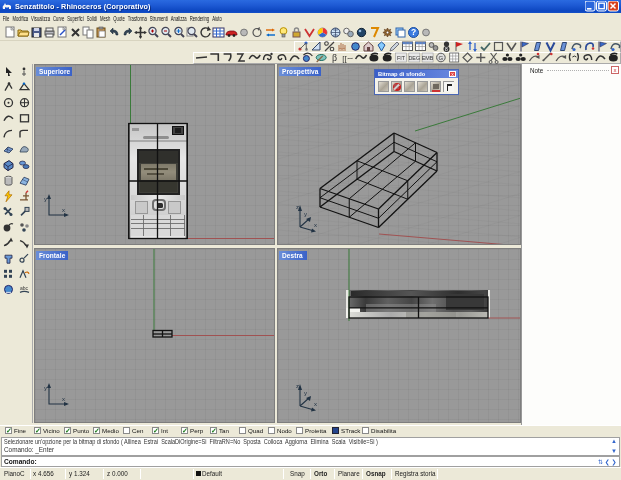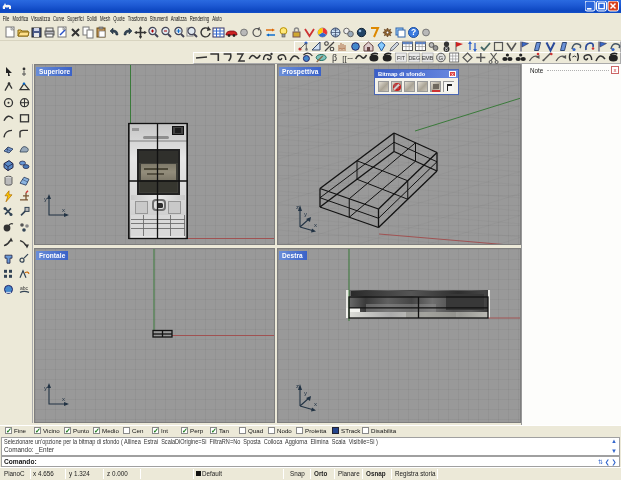--- a/index.html
+++ b/index.html
@@ -17,20 +17,21 @@
 .cbl{position:absolute;font-size:6.2px;color:#111;line-height:7px}
 .sep{position:absolute;width:1px;background:#b8b4a2;border-right:1px solid #fff}
 .st{position:absolute;font-size:6.3px;color:#222;line-height:8px;white-space:pre}
 </style></head>
 <body>
 <div id="root">
     <div class="abs" style="left:0;top:0;width:621px;height:13px;background:linear-gradient(180deg,#2a6ae0 0%,#1e5ad4 40%,#0c46c0 85%,#1450c8 100%)"></div>
 <svg class="abs" style="left:2px;top:2px" width="10" height="9" viewBox="0 0 10 9">
       <path d="M1 7 Q0 4 2 3 L3 1 L4 3 Q7 2 9 4 L9 7 L7 7 L7 5 Q5 6 3 5 L3 7 Z" fill="#f5f5f5"></path>
     </svg>
+<div class="abs" style="left:15px;top:2px;font-size:7.2px;font-weight:bold;color:#fff;letter-spacing:.1px;text-shadow:1px 1px 0 rgba(0,0,30,.4)">Senzatitolo - Rhinoceros (Corporativo)</div>
 <svg class="abs" style="left:585px;top:1px" width="34" height="11" viewBox="0 0 34 11">
 <rect x="0" y="0" width="10" height="10" rx="2" fill="#2a66dc" stroke="#fff" stroke-width="1"></rect>
 <rect x="11.5" y="0" width="10" height="10" rx="2" fill="#2a66dc" stroke="#fff" stroke-width="1"></rect>
 <rect x="23" y="0" width="10.5" height="10" rx="2" fill="#d8401c" stroke="#fff" stroke-width="1"></rect>
 <rect x="2" y="7" width="4.5" height="1.6" fill="#fff"></rect>
 <rect x="13.8" y="2.2" width="5.5" height="5.5" fill="none" stroke="#fff" stroke-width="1.3"></rect>
 <path d="M25.5 2.5 L30.5 7.5 M30.5 2.5 L25.5 7.5" stroke="#fff" stroke-width="1.5"></path>
 </svg>
 <div class="abs" style="left:0;top:13px;width:621px;height:11px;background:#ece9d8;padding:2px 0 0 4px;white-space:nowrap;font-size:6.4px;line-height:8px;transform:scaleX(.658);transform-origin:0 0"><span class="mi">File</span><span class="mi">Modifica</span><span class="mi">Visualizza</span><span class="mi">Curve</span><span class="mi">Superfici</span><span class="mi">Solidi</span><span class="mi">Mesh</span><span class="mi">Quote</span><span class="mi">Trasforma</span><span class="mi">Strumenti</span><span class="mi">Analizza</span><span class="mi">Rendering</span><span class="mi">Aiuto</span></div>
 <div class="abs" style="left:0;top:24px;width:621px;height:17px;background:#ece9d8;border-bottom:1px solid #d8d4c0"></div>

